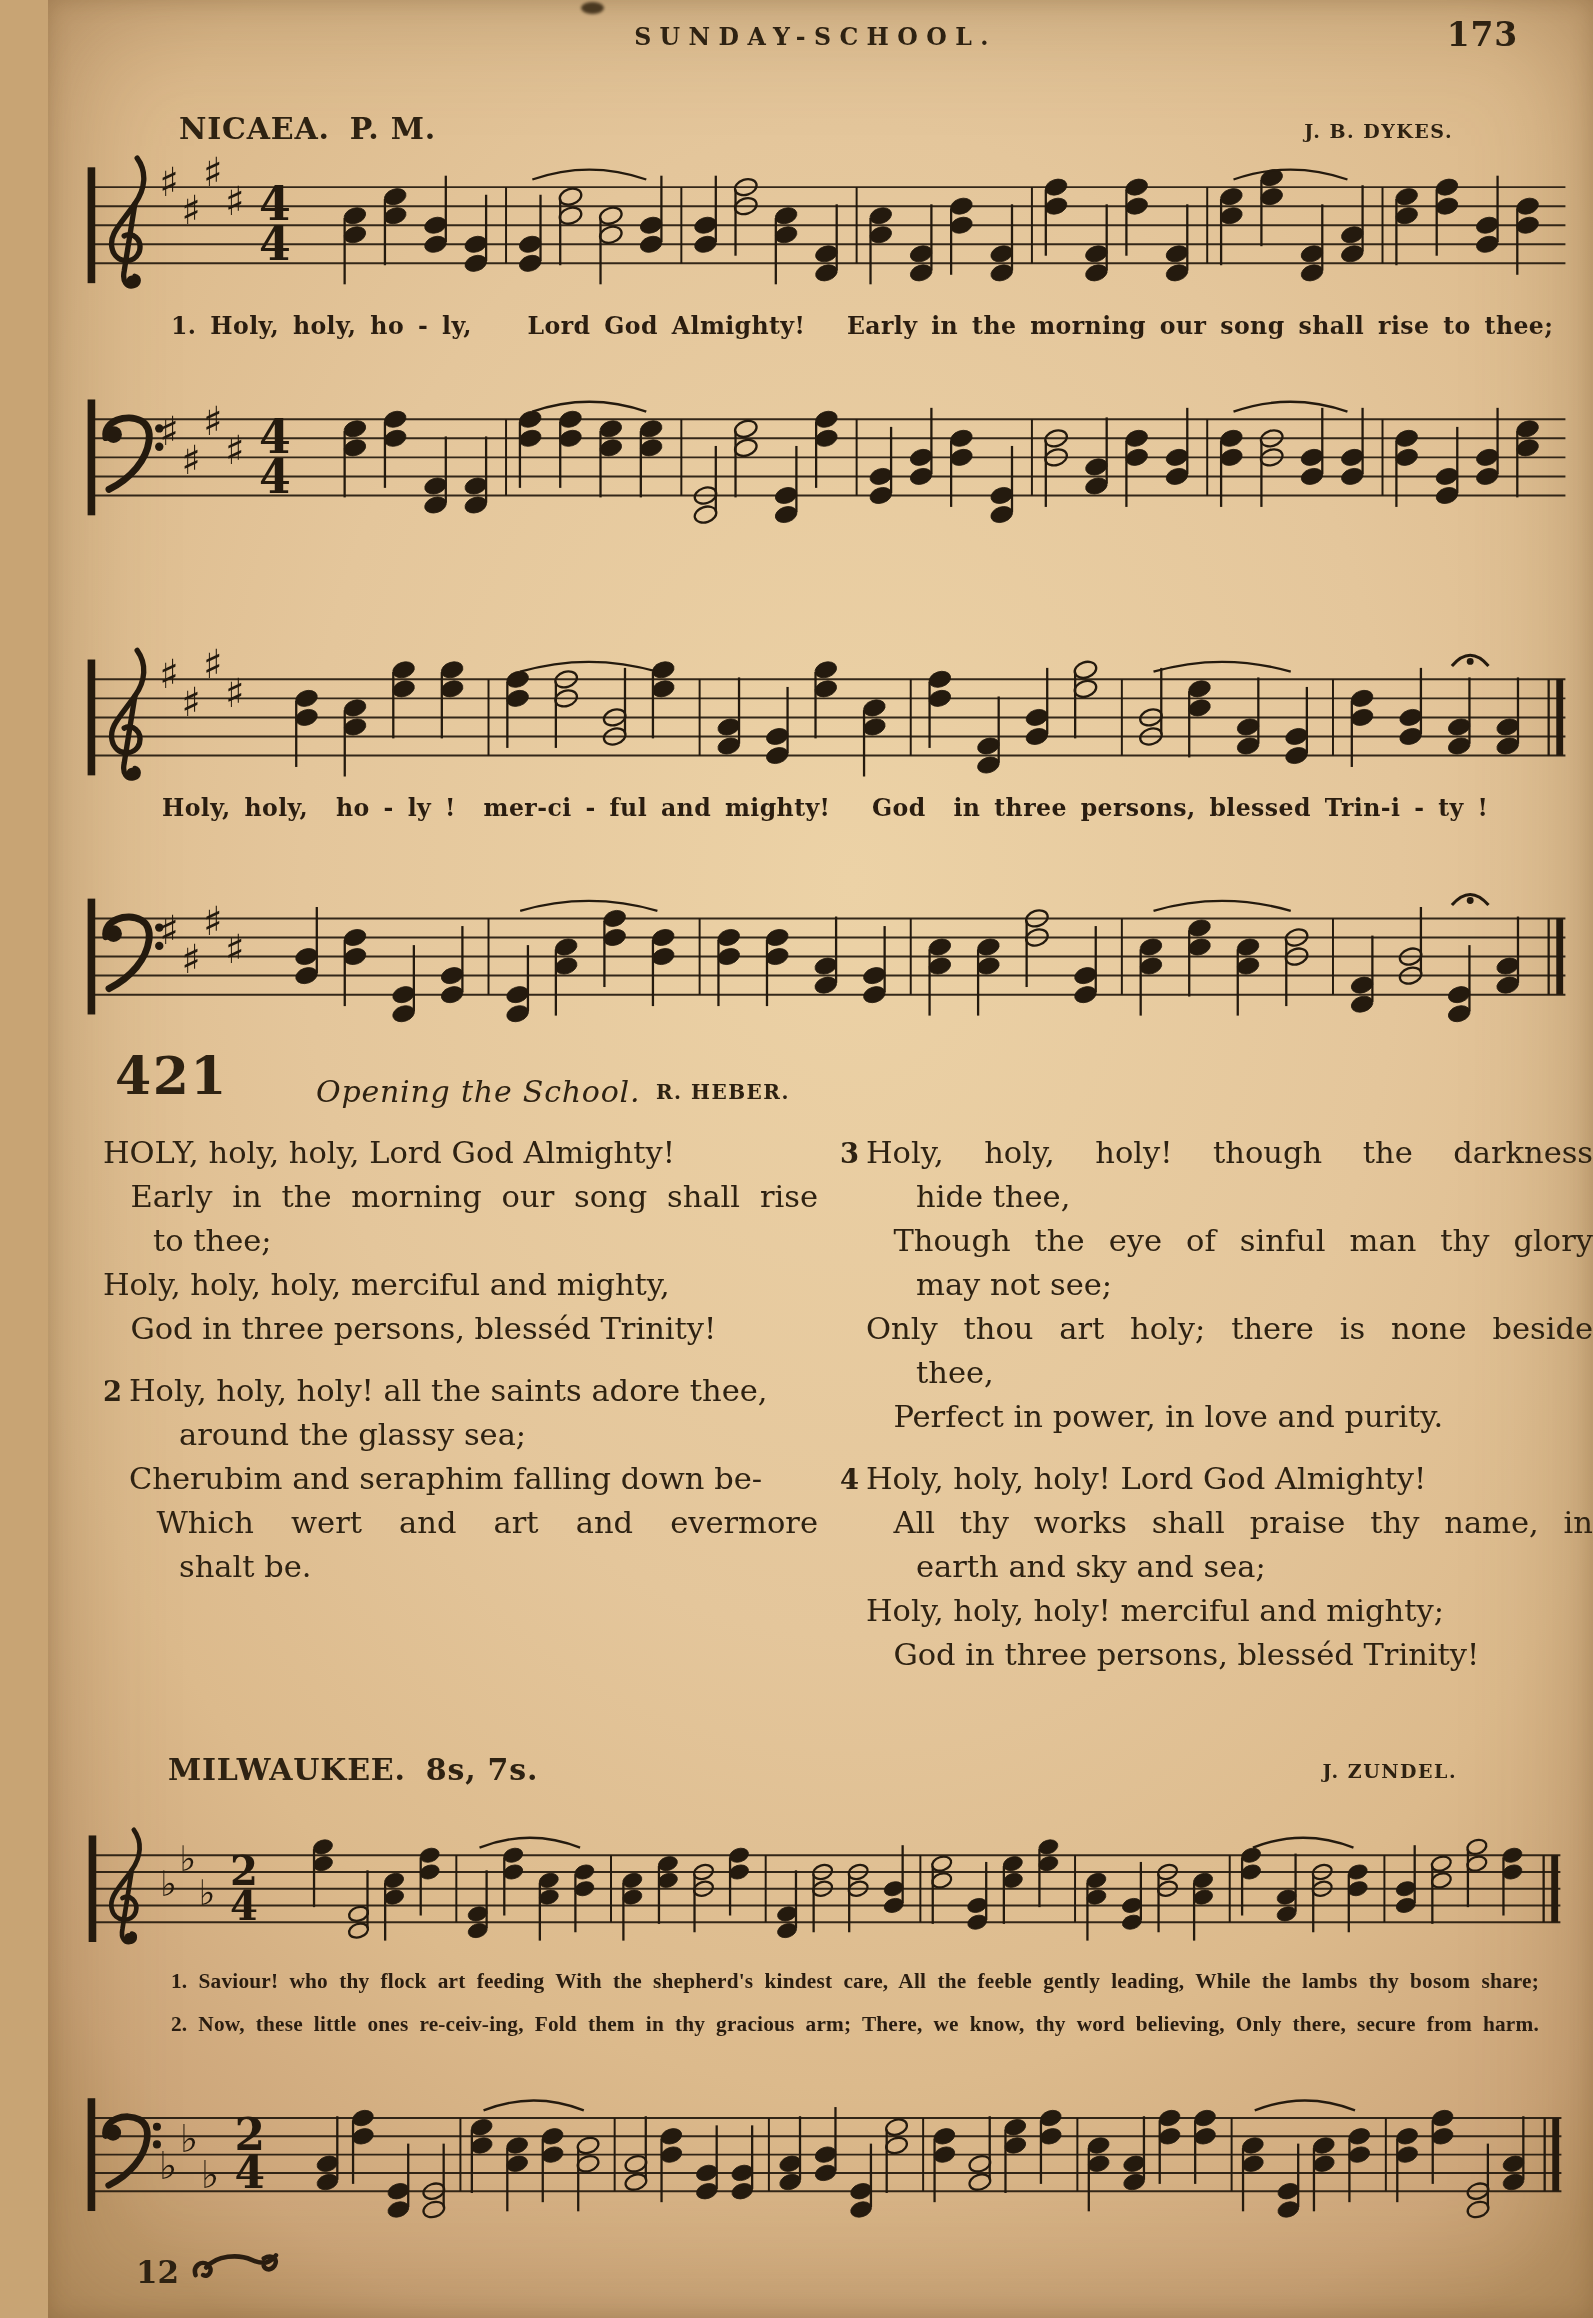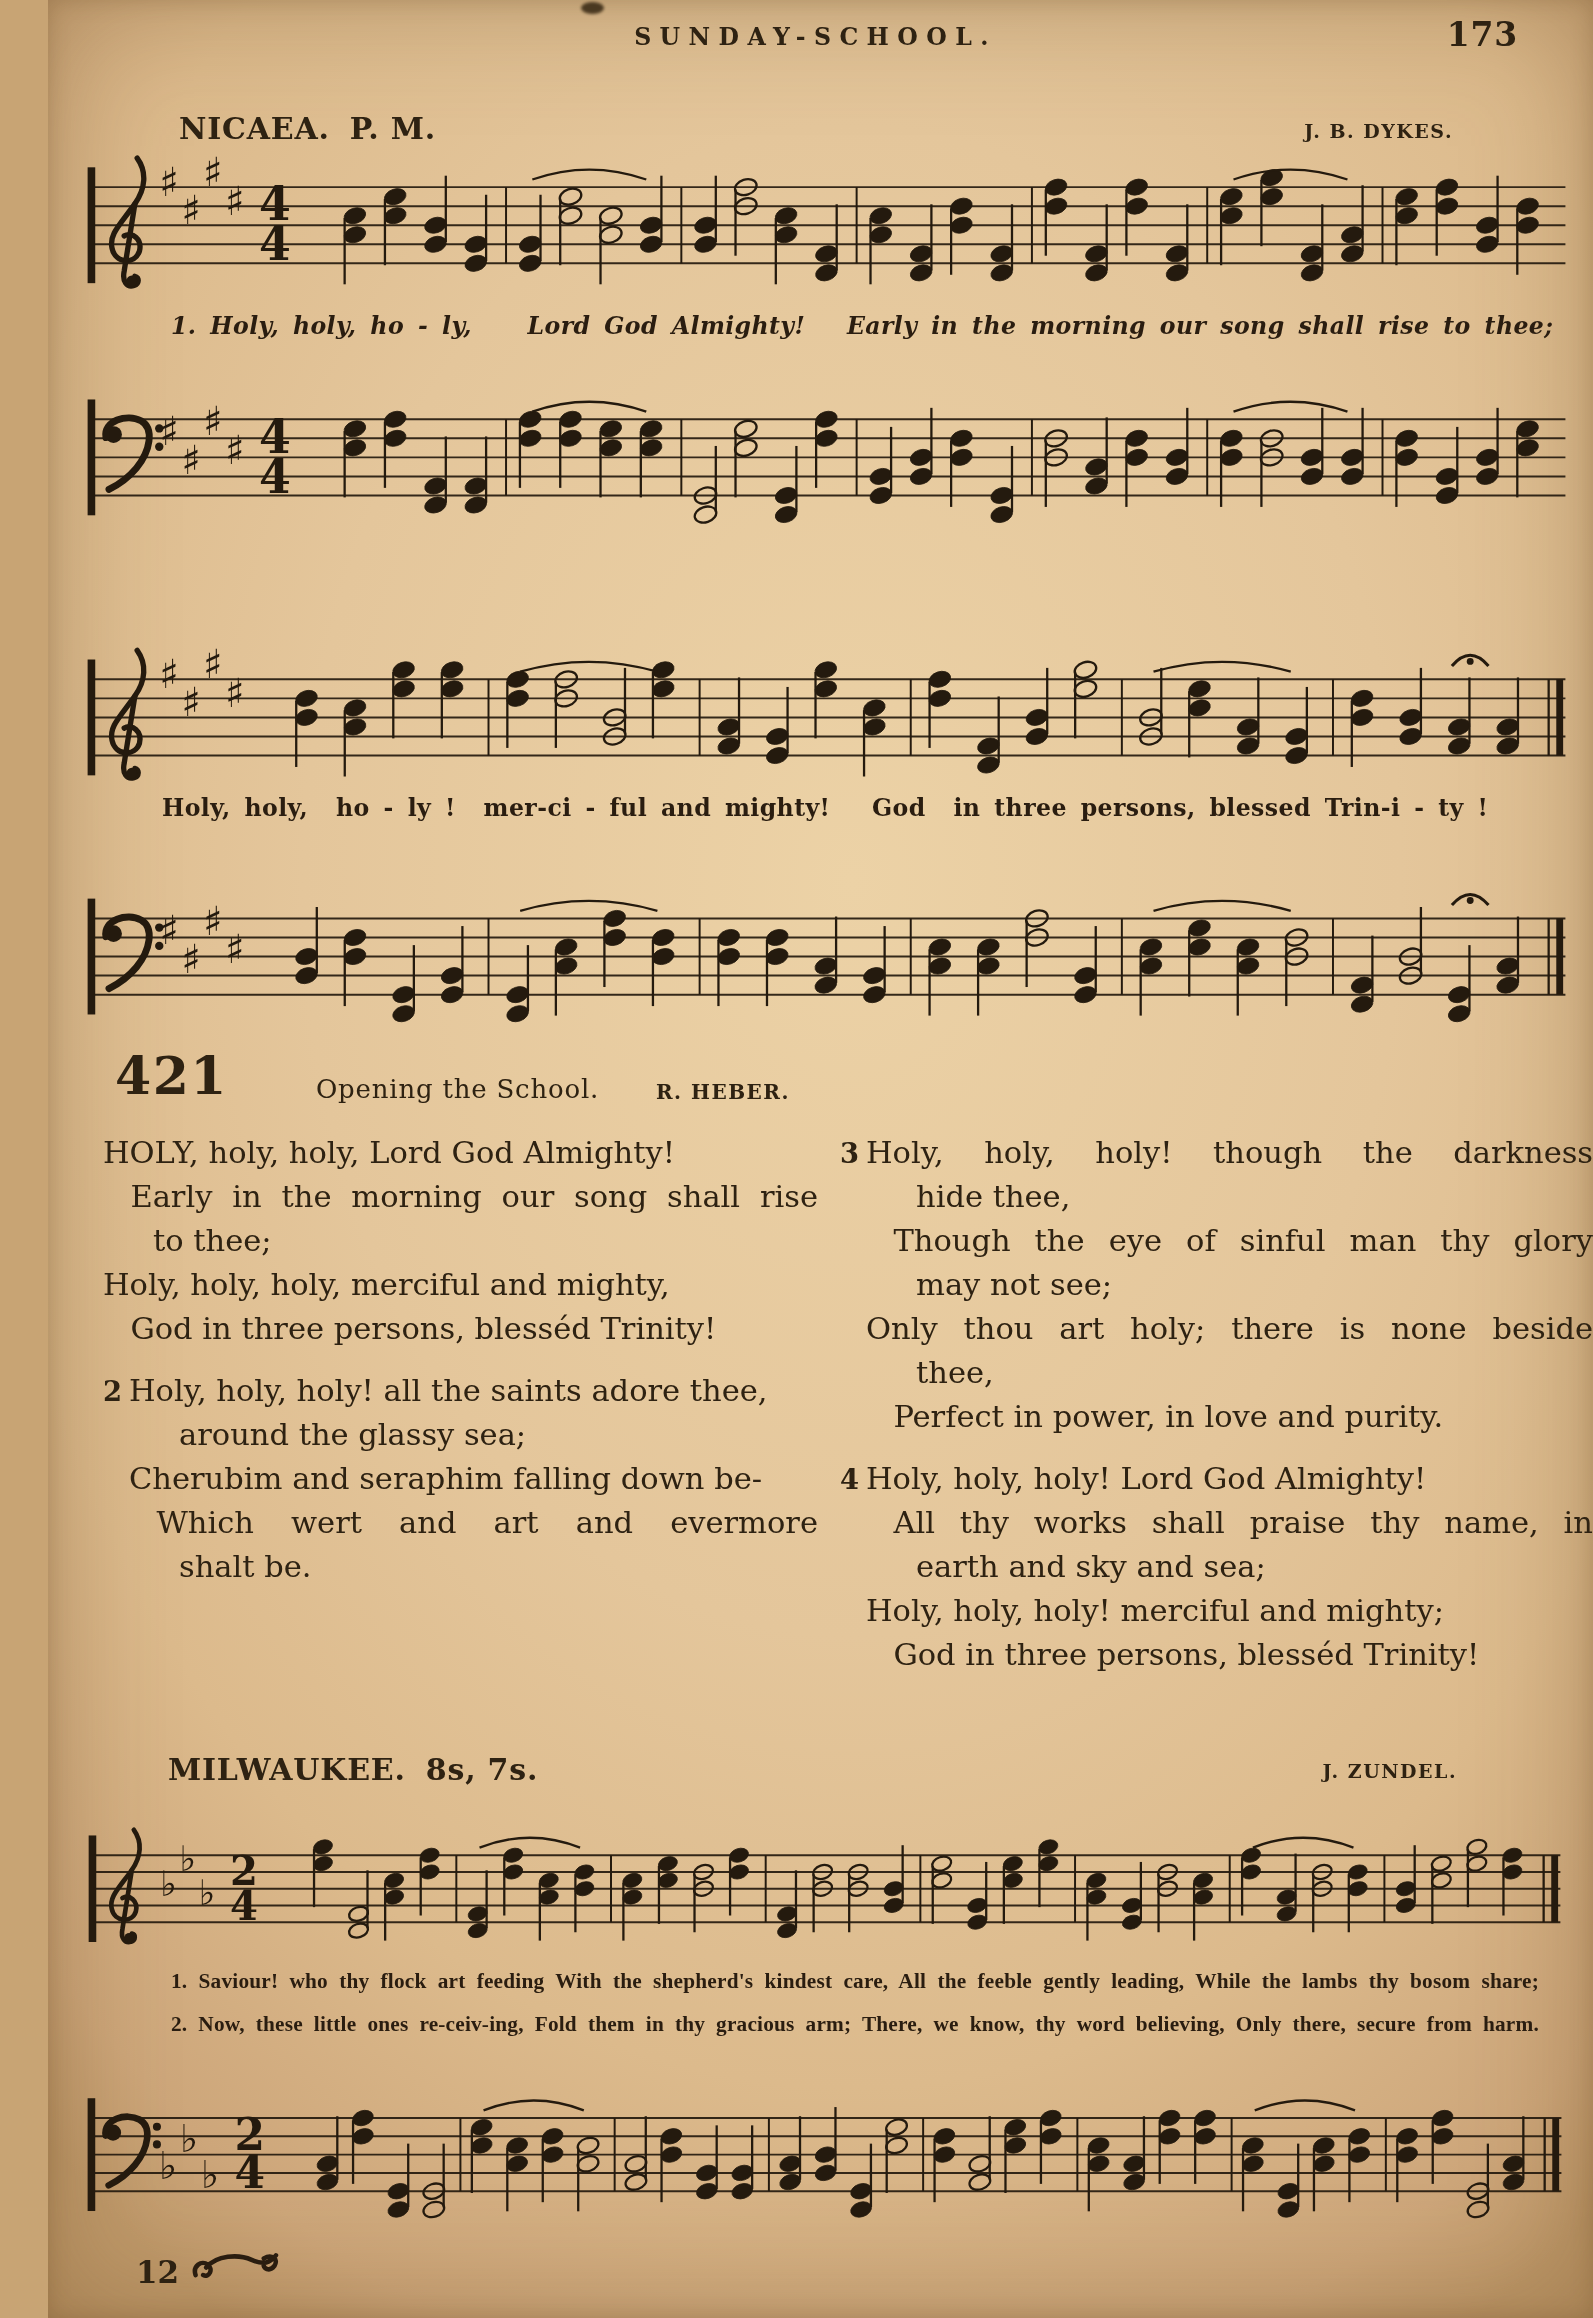--- a/index.html
+++ b/index.html
@@ -25,21 +25,21 @@
   }
   .page-number{top:15.2px;right:75px;font-size:33px;font-weight:bold;letter-spacing:0.8px;}
   .tune-title{font-weight:bold;font-size:30px;letter-spacing:0.8px;}
   .tune-meter{font-weight:bold;font-size:30px;margin-left:20px;letter-spacing:0.8px;}
   .composer{font-size:19px;font-weight:bold;letter-spacing:1.5px;}
   .lyricline{
     font-weight:bold;font-size:23.6px;white-space:pre;word-spacing:5.3px;letter-spacing:0.4px;
     color:#2a1d10;
   }
   .hymn-number{font-size:52px;font-weight:bold;letter-spacing:1.5px;}
-  .hymn-caption{font-size:26px;letter-spacing:0.8px;}
+  .hymn-caption{font-style:italic;font-size:30px;letter-spacing:0.8px;}
   .hymn-author{font-size:20px;font-weight:bold;letter-spacing:1.5px;}
   .verse-col{position:absolute;top:1131px;}
   .verse{position:relative;padding-left:26px;margin-bottom:18.3px;}
   .verse.nonum{padding-left:0;}
   .vnum{position:absolute;left:0;top:6.1px;font-size:27.4px;font-weight:bold;}
   .vline{font-size:30.5px;line-height:44px;white-space:nowrap;}
   .vline.i1{margin-left:27.4px;}
   .vline.i2{margin-left:50px;}
   .vline.j{white-space:normal;text-align:justify;text-align-last:justify;}
   .m-lyric{
@@ -171,21 +171,21 @@
         <ellipse cx="1846.471264367816" cy="105" rx="14.499999999999998" ry="10" fill="#241a0e" stroke="#241a0e" stroke-width="1" transform="rotate(-18 1846.471264367816 105)"></ellipse>
         <ellipse cx="1846.471264367816" cy="130" rx="14.499999999999998" ry="10" fill="#241a0e" stroke="#241a0e" stroke-width="1" transform="rotate(-18 1846.471264367816 130)"></ellipse>
         <line x1="1859.971264367816" y1="127" x2="1859.971264367816" y2="40" stroke="#241a0e" stroke-width="3"></line>
         <ellipse cx="1899.344827586207" cy="80" rx="14.499999999999998" ry="10" fill="#241a0e" stroke="#241a0e" stroke-width="1" transform="rotate(-18 1899.344827586207 80)"></ellipse>
         <ellipse cx="1899.344827586207" cy="105" rx="14.499999999999998" ry="10" fill="#241a0e" stroke="#241a0e" stroke-width="1" transform="rotate(-18 1899.344827586207 105)"></ellipse>
         <line x1="1885.844827586207" y1="83" x2="1885.844827586207" y2="170" stroke="#241a0e" stroke-width="3"></line>
         <path d="M593.5,45 Q668.25,19 743,45" fill="none" stroke="#241a0e" stroke-width="3"></path>
         <path d="M1513.5,45 Q1588.25,19 1663,45" fill="none" stroke="#241a0e" stroke-width="3"></path>
       </svg>
     </div>
-  <div class="abs lyricline" style="top:312px;left:123px;font-style:italic;">1. Holy, holy, ho - ly,    Lord God Almighty!   Early in the morning our song shall rise to thee;</div>
+  <div class="abs lyricline" style="top:312px;left:123px;">1. Holy, holy, ho - ly,    Lord God Almighty!   Early in the morning our song shall rise to thee;</div>
   <div class="abs" id="sys-nicaea-bass-1" style="left:32px;top:362px;">
       <svg width="1490" height="174" viewBox="0 0 1955 228">
         <line x1="14" y1="75" x2="1949" y2="75" stroke="#241a0e" stroke-width="2.6" opacity="0.92"></line>
         <line x1="14" y1="100" x2="1949" y2="100" stroke="#241a0e" stroke-width="2.6" opacity="0.92"></line>
         <line x1="14" y1="125" x2="1949" y2="125" stroke="#241a0e" stroke-width="2.6" opacity="0.92"></line>
         <line x1="14" y1="150" x2="1949" y2="150" stroke="#241a0e" stroke-width="2.6" opacity="0.92"></line>
         <line x1="14" y1="175" x2="1949" y2="175" stroke="#241a0e" stroke-width="2.6" opacity="0.92"></line>
         <rect x="10" y="49" width="10" height="152" fill="#241a0e"></rect>
         <g transform="translate(28,75) scale(1)">
           <circle cx="16" cy="20" r="11" fill="#241a0e"></circle>

